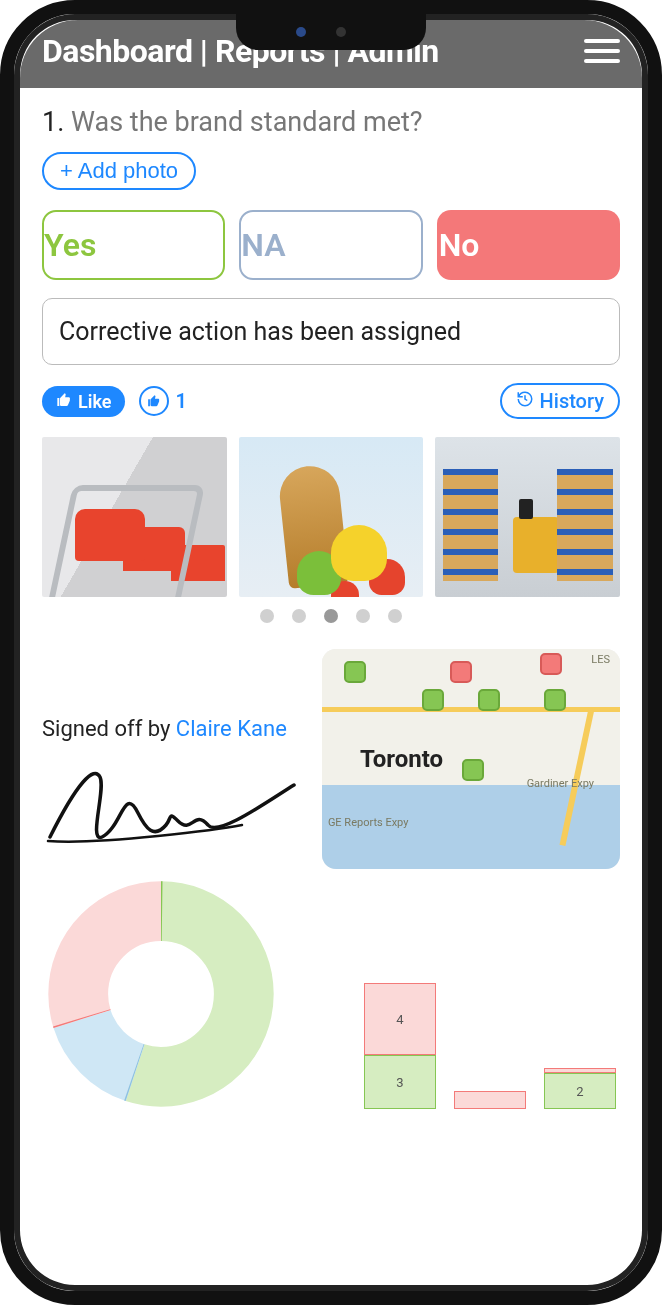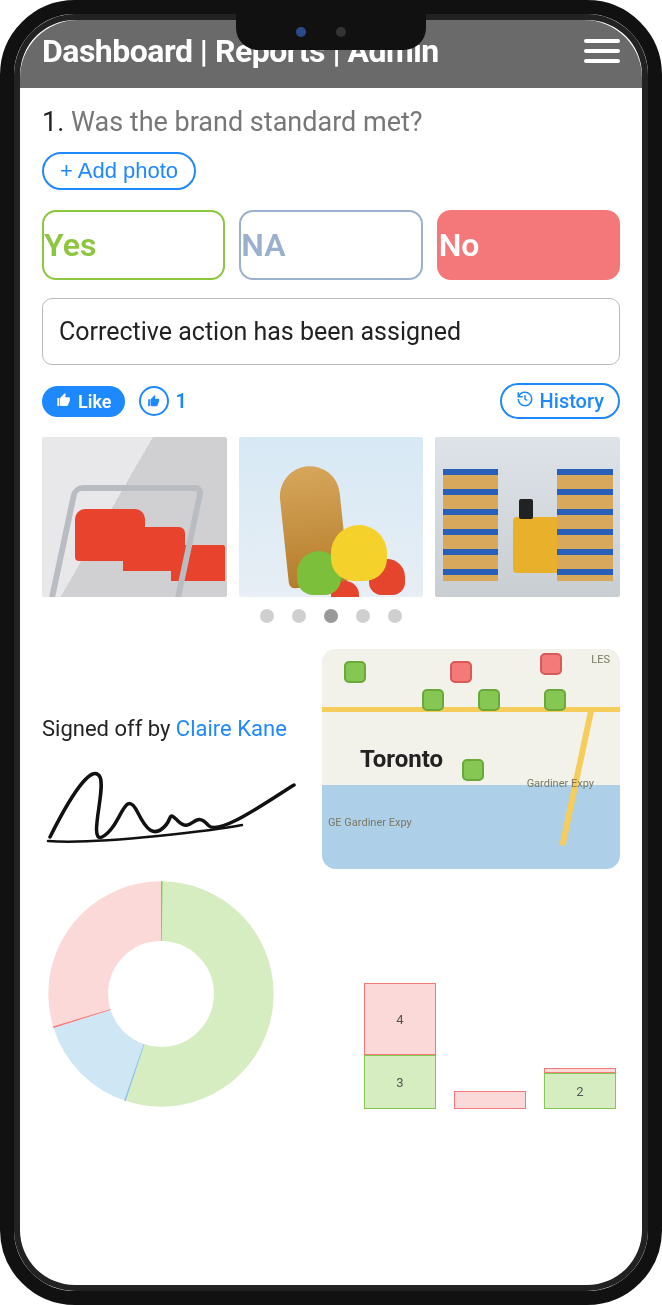--- a/index.html
+++ b/index.html
@@ -352,21 +352,21 @@
         </div>
       </div>
       <div class="map">
         <div class="land"></div>
         <div class="water"></div>
         <div class="road r1"></div>
         <div class="road r2"></div>
         <div class="city">Toronto</div>
         <div class="label lbl1">LES</div>
         <div class="label lbl2">Gardiner Expy</div>
-        <div class="label lbl3">GE Gardiner Expy</div>
+        <div class="label lbl3">GE Reports Expy</div>
         <div id="map-pins">
             <div class="pin green" style="left: 22px; top: 12px;"></div>
             <div class="pin red" style="left: 128px; top: 12px;"></div>
             <div class="pin green" style="left: 100px; top: 40px;"></div>
             <div class="pin green" style="left: 156px; top: 40px;"></div>
             <div class="pin green" style="left: 222px; top: 40px;"></div>
             <div class="pin red" style="left: 218px; top: 4px;"></div>
             <div class="pin green" style="left: 140px; top: 110px;"></div>
           </div>
       </div>

